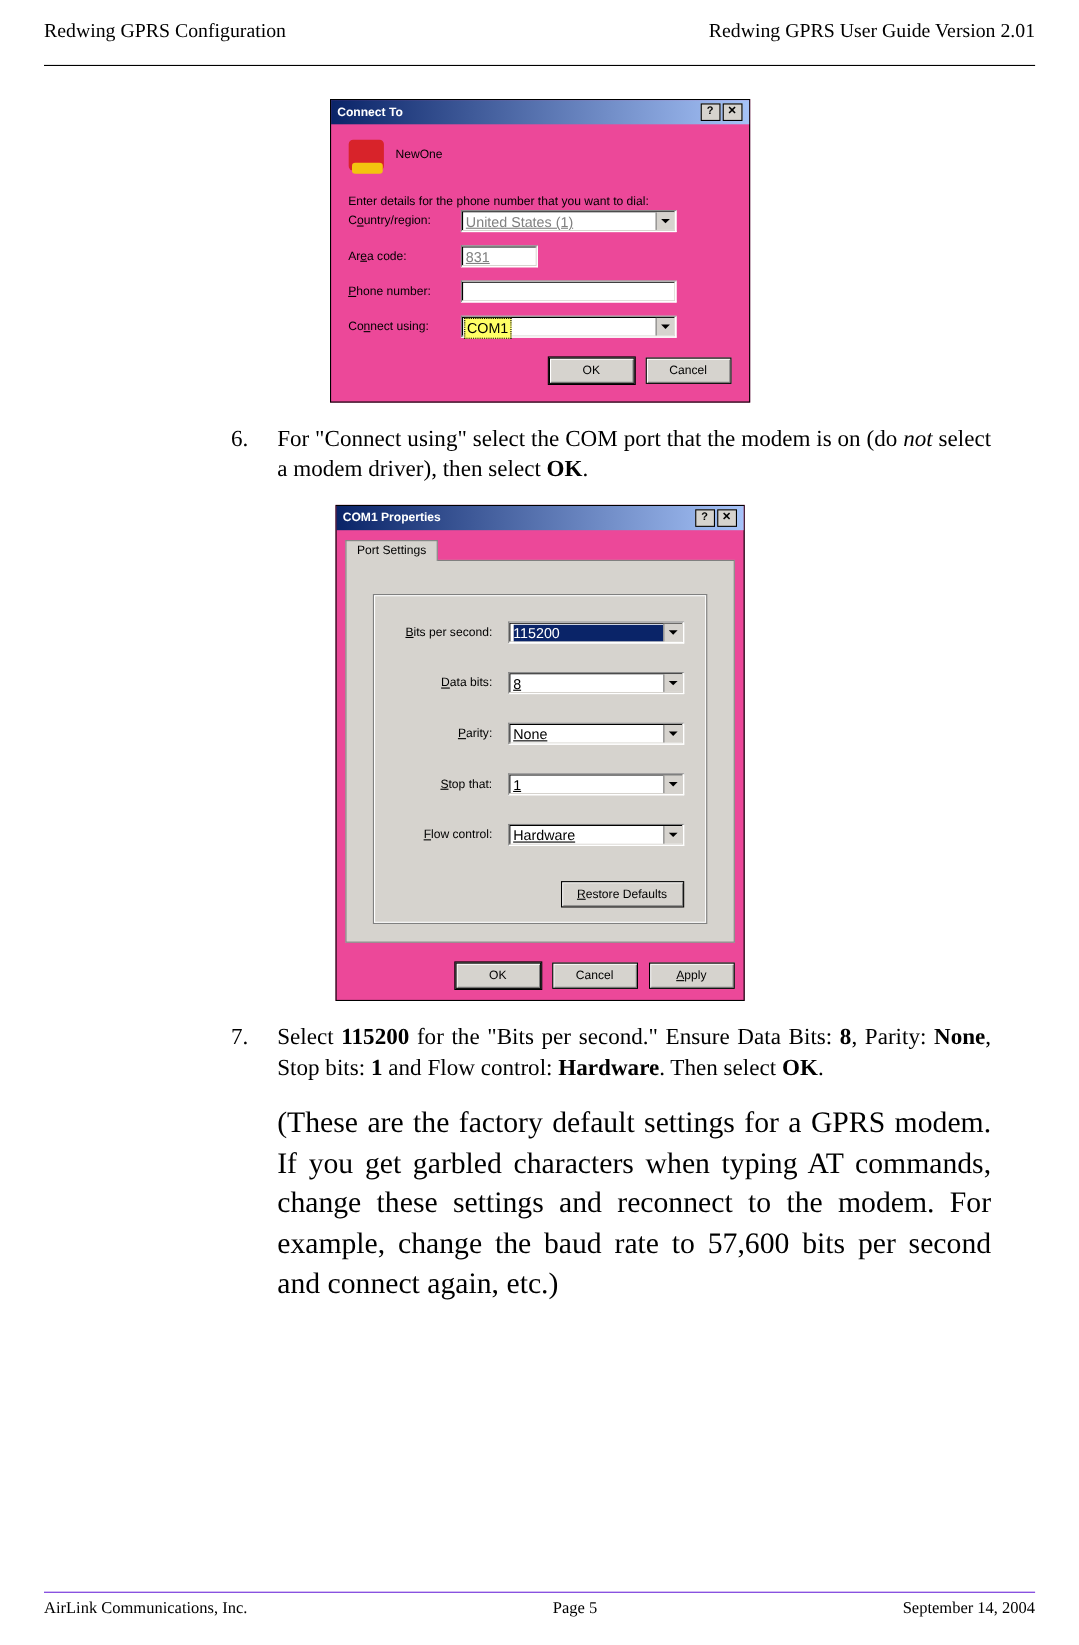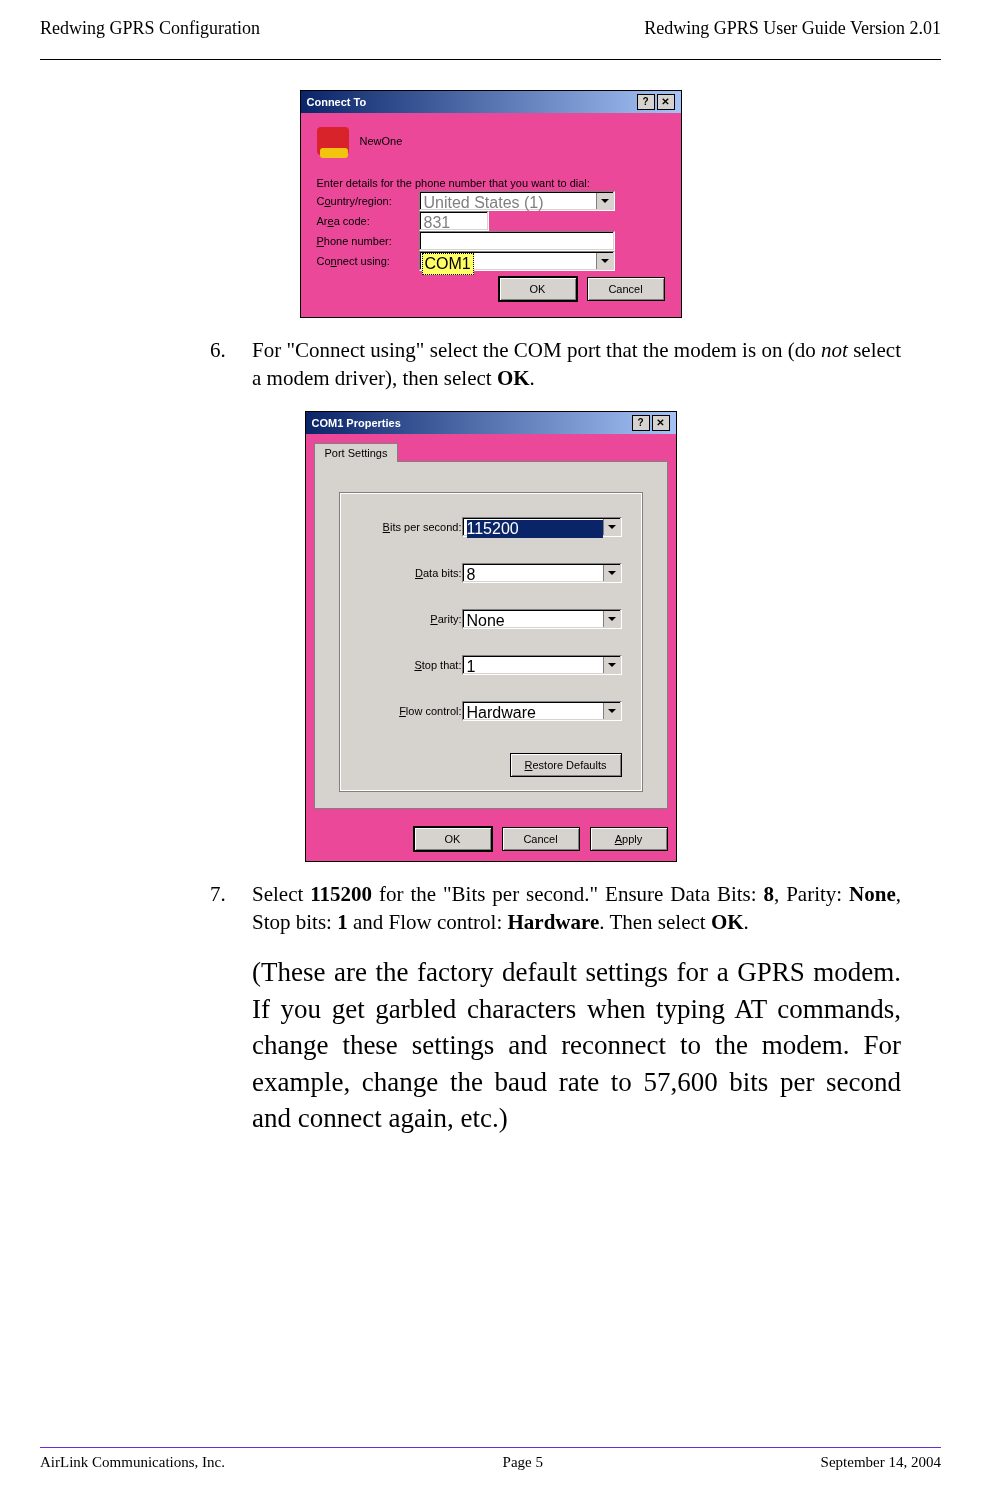--- a/index.html
+++ b/index.html
@@ -63,33 +63,34 @@
     border-radius:4px;
   }
   .phone-ico::after{
     content:"";
     position:absolute;
     left:3px; bottom:-3px;
     width:28px; height:10px;
     background:#f3c40f;
     border-radius:3px;
   }
-  .row { display:flex; align-items:center; gap:8px; }
+  .row { display:flex; align-items:center; margin-bottom:12px; gap:8px; }
   .lbl { width:94px; }
   .lbl u { text-decoration: underline; }
   .fld, .combo {
     height:20px;
     background:#fff;
     border:1px solid #808080;
     border-right-color:#fff;
     border-bottom-color:#fff;
     box-shadow: inset -1px -1px 0 #d6d3ce, inset 1px 1px 0 #000;
     box-sizing:border-box;
     padding:2px 4px;
-    font-size:16px;
+    font-size:13px;
+    text-decoration:underline;
   }
   .combo { position:relative; padding-right:18px; }
   .combo .arrow {
     position:absolute; right:1px; top:1px; bottom:1px; width:16px;
     background:#d6d3ce;
     border-left:1px solid #808080;
     display:flex; align-items:center; justify-content:center;
   }
   .combo .arrow::after{
     content:""; border-left:4px solid transparent; border-right:4px solid transparent; border-top:4px solid #000;
@@ -138,21 +139,21 @@
     margin:0 8px 8px 8px;
     border:1px solid #808080;
     background:#d6d3ce;
     padding:30px 24px 16px 24px;
   }
   .group {
     border:1px solid #808080;
     box-shadow: 1px 1px 0 #fff inset, -1px -1px 0 #fff inset;
     padding:24px 20px 14px 20px;
   }
-  .prow { display:flex; align-items:center; justify-content:flex-end; margin-bottom:26px; }
+  .prow { display:flex; align-items:center; justify-content:flex-end; gap:14px; margin-bottom:26px; }
   .plbl { text-align:right; }
   .pcombo { width:160px; }
   .hl-sel { background:#0a2468; color:#fff; display:inline-block; width:100%; }
   .restore-row { display:flex; justify-content:flex-end; padding-top:6px; }
   .btm-btnrow { display:flex; justify-content:flex-end; gap:10px; padding:10px 8px; }
 
   .ftr {
     border-top:1px solid #6d28d9;
     display:flex;
     justify-content:space-between;

